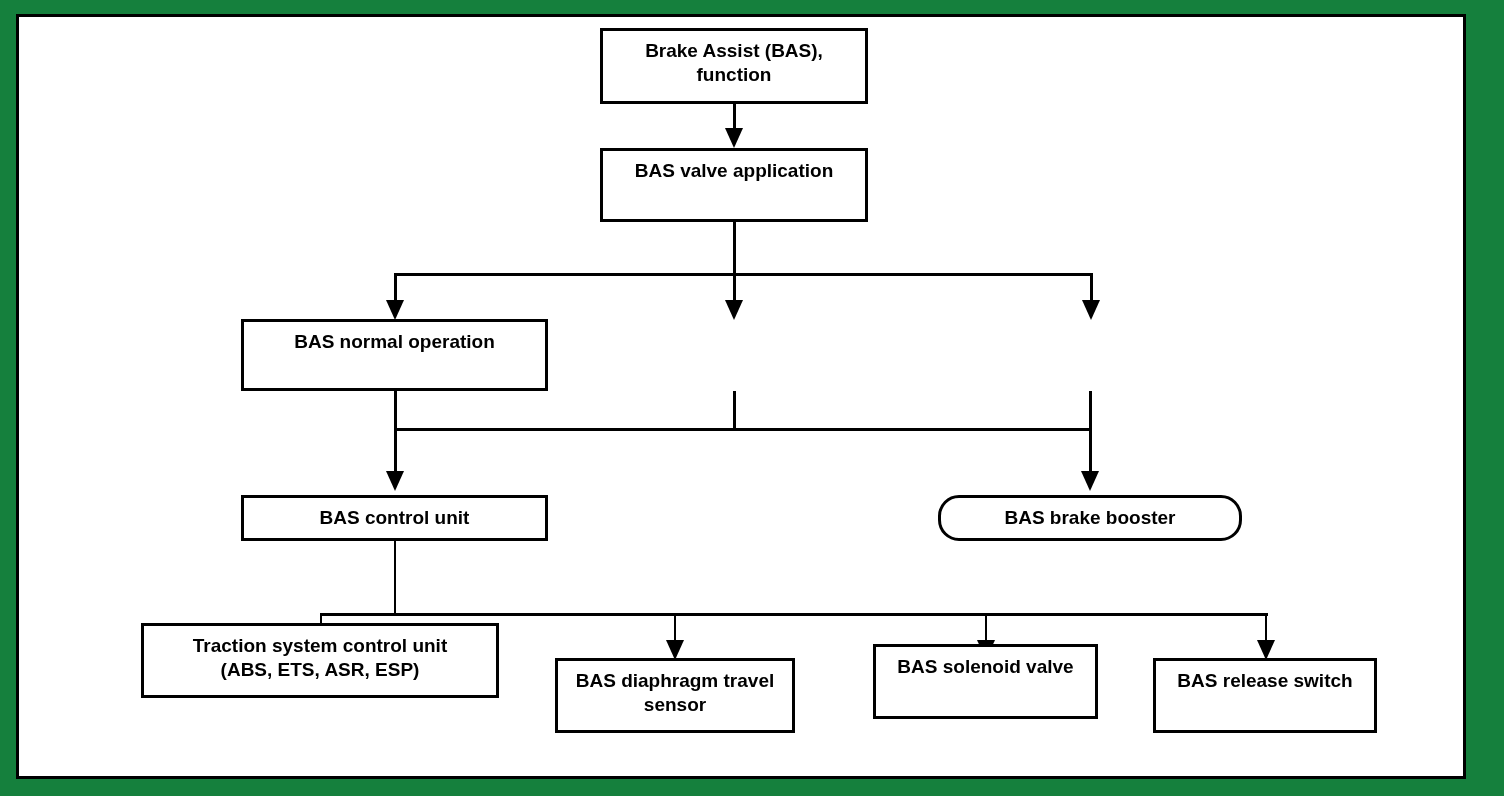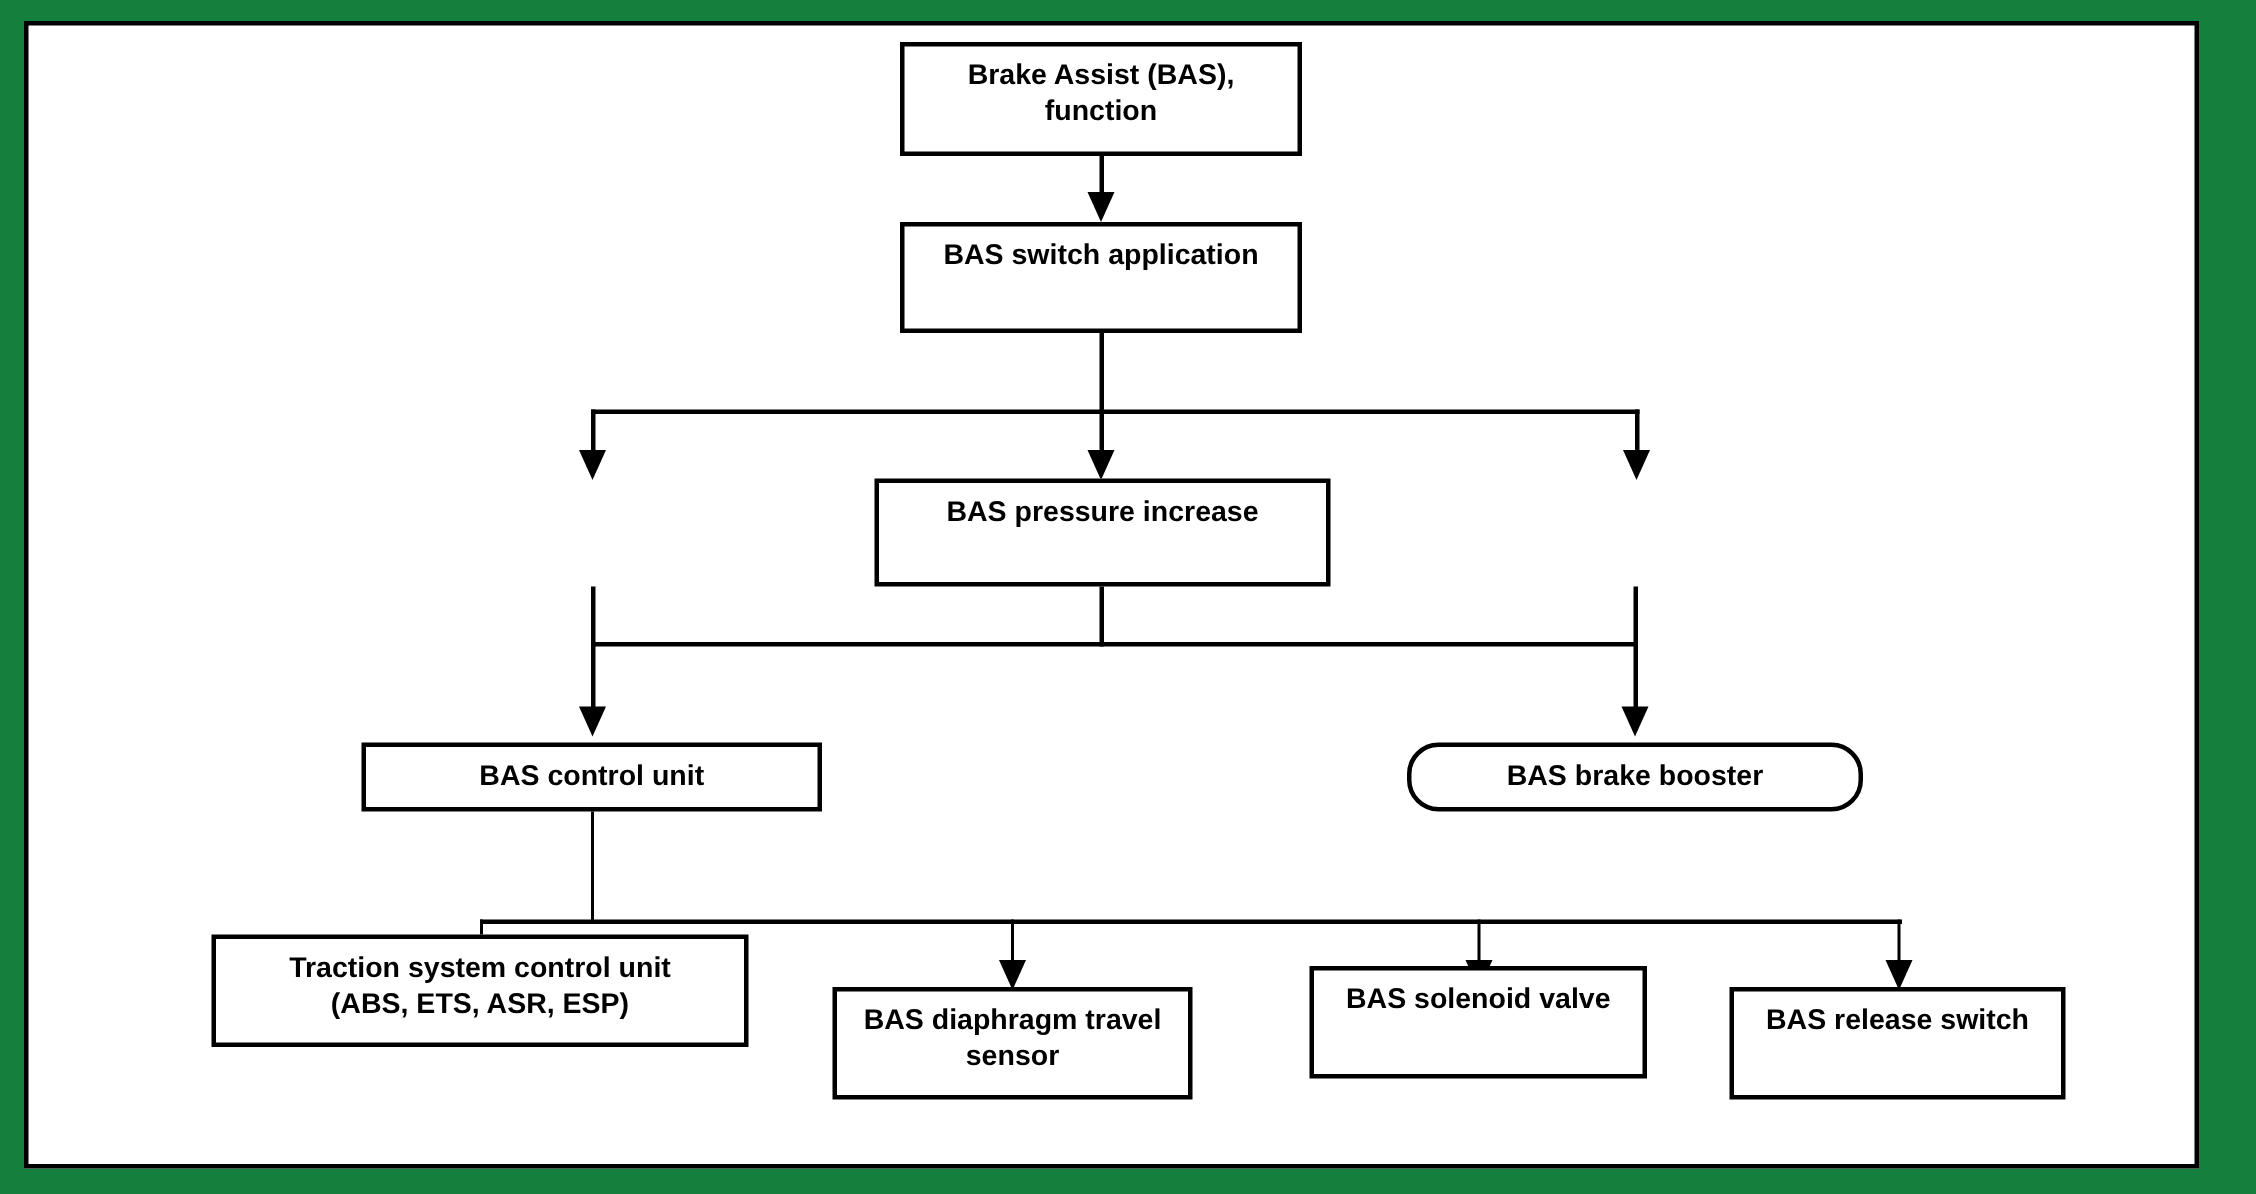--- a/index.html
+++ b/index.html
@@ -78,36 +78,36 @@
 
   <div class="node" style="left:600px; top:28px; width:268px; height:76px;">
     <span class="node-label">Brake Assist (BAS),
 function</span>
   </div>
 
   <div class="vline" style="left:733px; top:104px; height:27px;"></div>
   <div class="arrow-head" style="left:725px; top:128px;"></div>
 
   <div class="node" style="left:600px; top:148px; width:268px; height:74px;">
-    <span class="node-label">BAS switch application</span>
+    <span class="node-label">BAS valve application</span>
   </div>
 
   <div class="vline" style="left:733px; top:222px; height:54px;"></div>
   <div class="hline" style="left:394px; top:273px; width:699px;"></div>
   <div class="vline" style="left:394px; top:273px; height:32px;"></div>
   <div class="arrow-head" style="left:386px; top:300px;"></div>
   <div class="vline" style="left:733px; top:273px; height:32px;"></div>
   <div class="arrow-head" style="left:725px; top:300px;"></div>
   <div class="vline" style="left:1090px; top:273px; height:32px;"></div>
   <div class="arrow-head" style="left:1082px; top:300px;"></div>
 
+  <div class="node" style="left:241px; top:319px; width:307px; height:72px;">
+    <span class="node-label">BAS normal operation</span>
+  </div>
 
-  <div class="node" style="left:583px; top:319px; width:304px; height:72px;">
-    <span class="node-label">BAS pressure increase</span>
-  </div>
 
 
   <div class="vline" style="left:394px; top:391px; height:40px;"></div>
   <div class="vline" style="left:733px; top:391px; height:40px;"></div>
   <div class="vline" style="left:1089px; top:391px; height:40px;"></div>
   <div class="hline" style="left:394px; top:428px; width:698px;"></div>
 
   <div class="vline" style="left:394px; top:428px; height:47px;"></div>
   <div class="arrow-head" style="left:386px; top:471px;"></div>
   <div class="vline" style="left:1089px; top:428px; height:47px;"></div>

